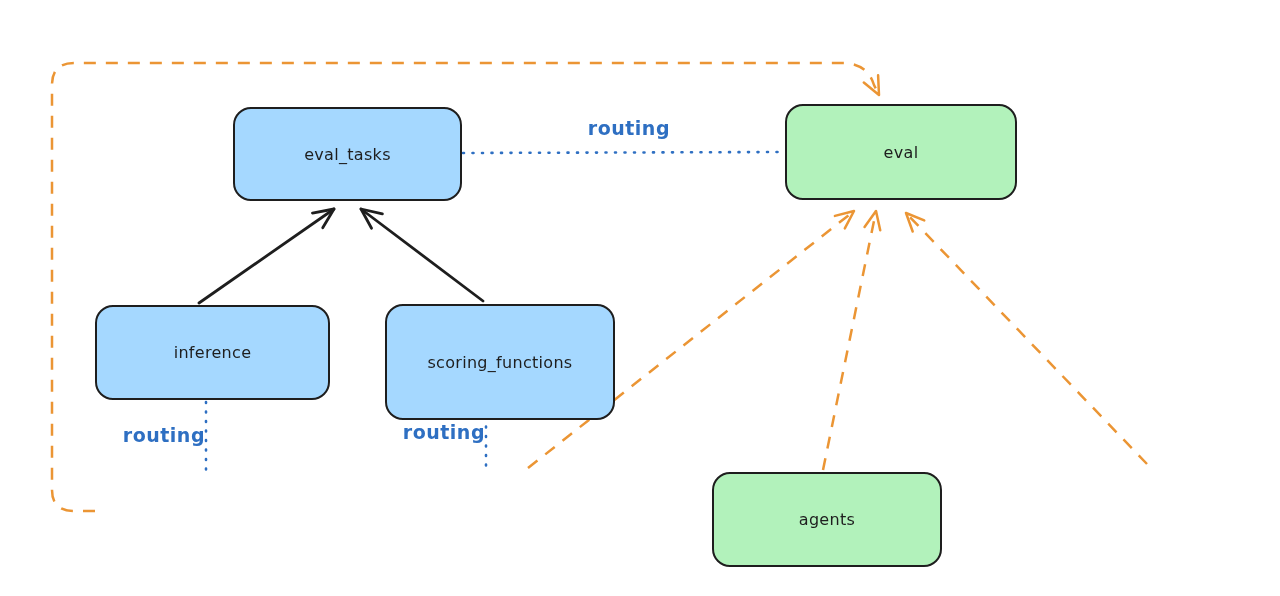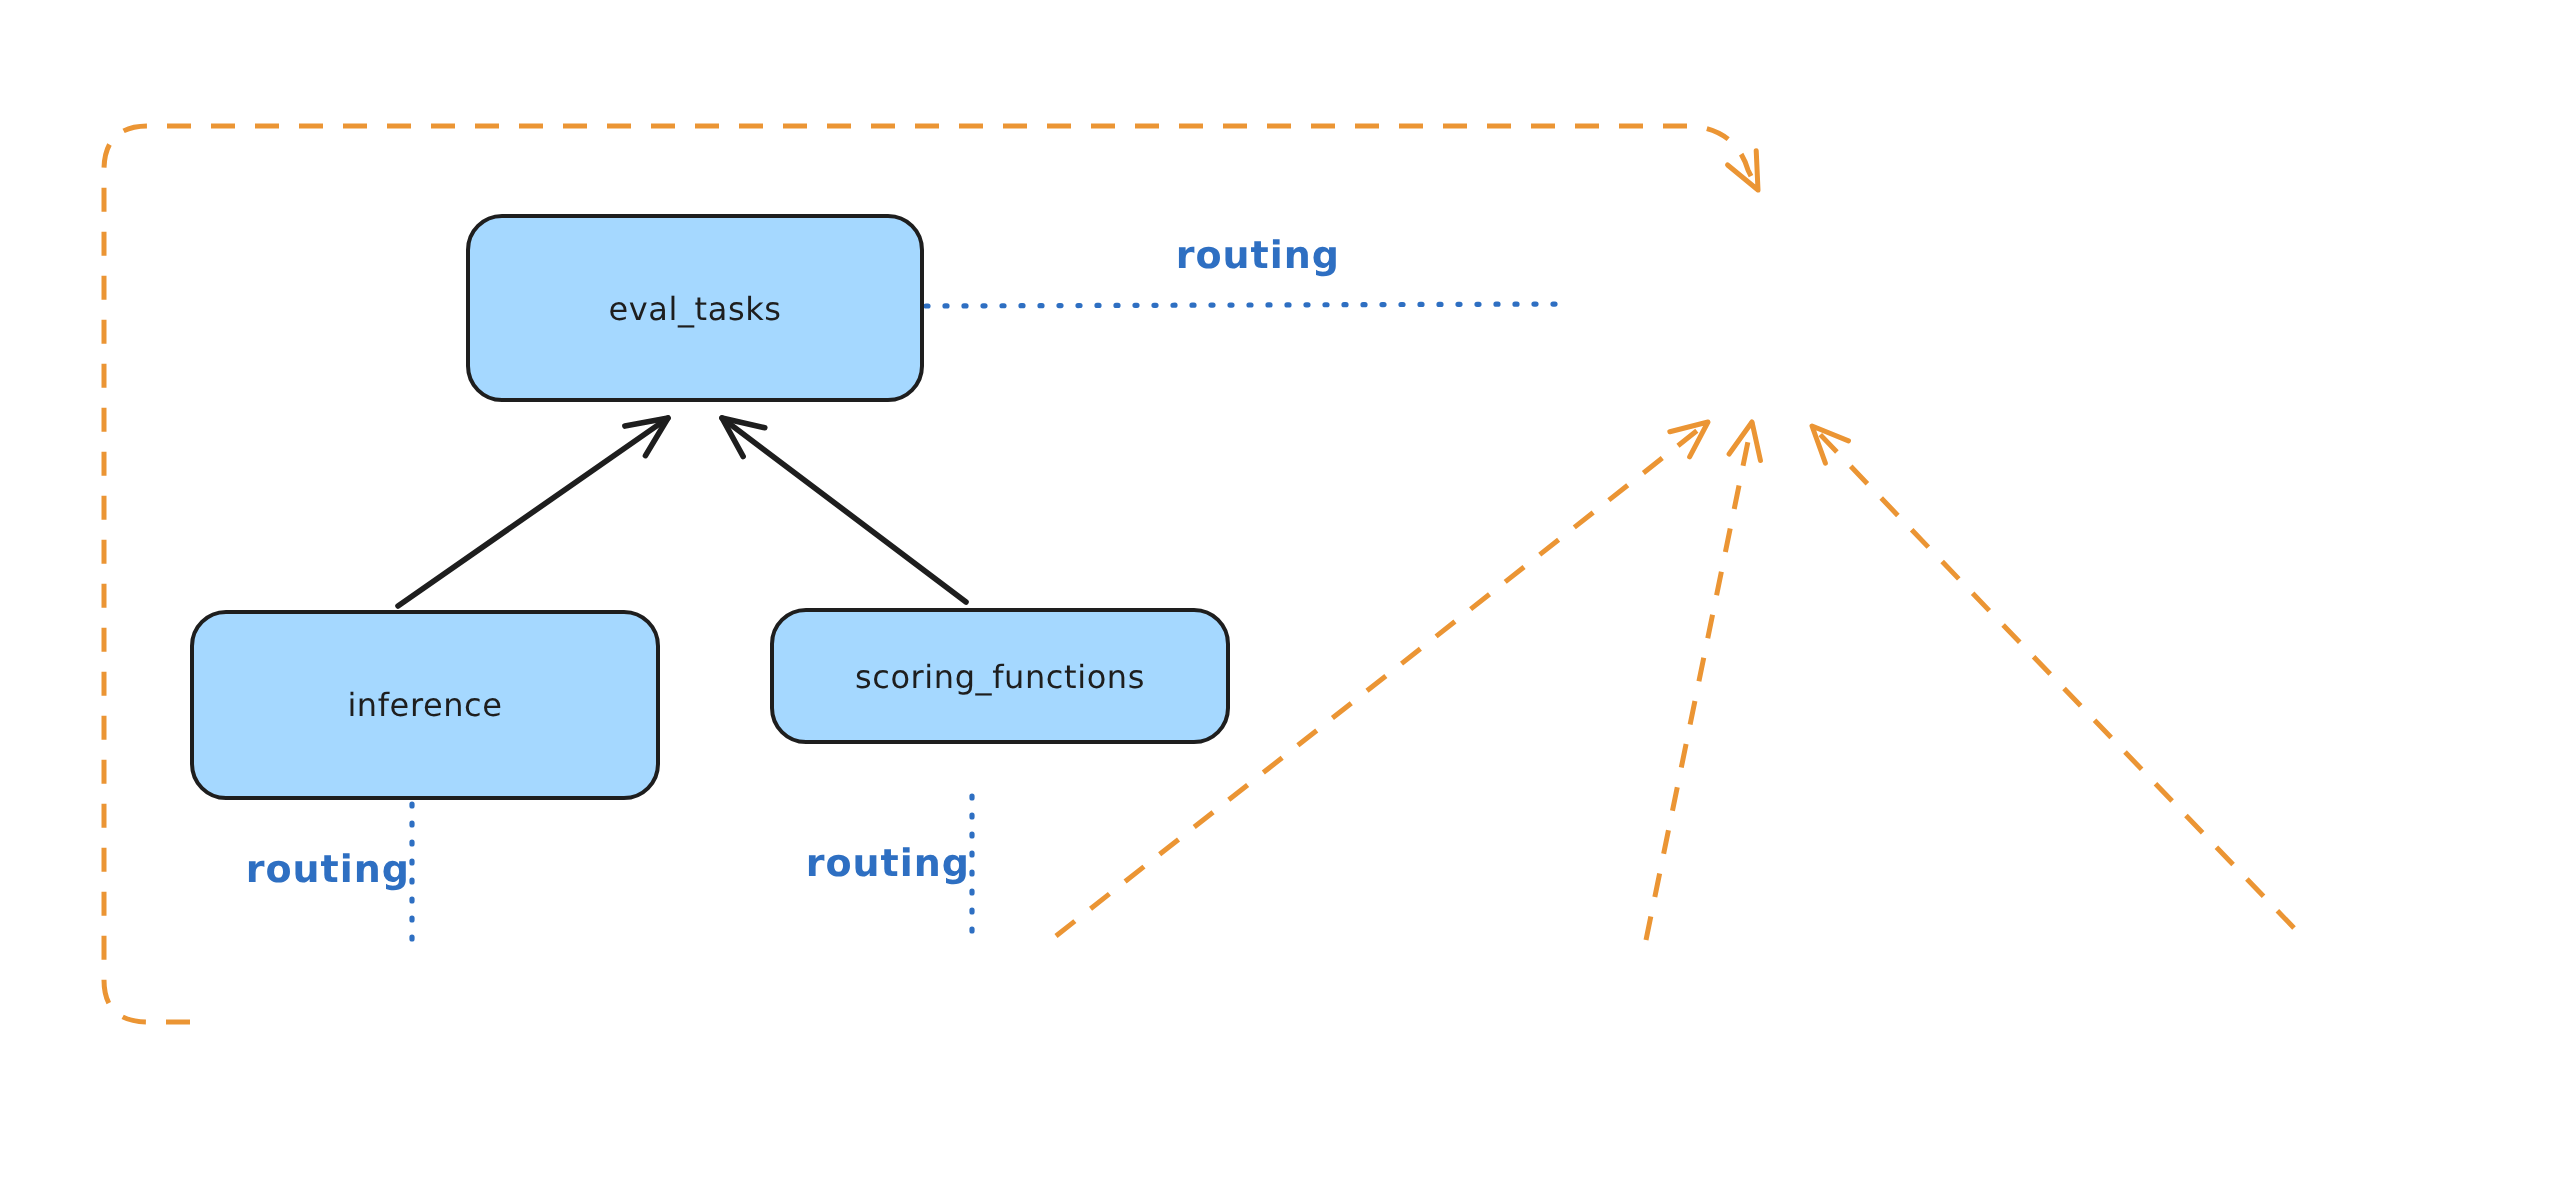--- a/index.html
+++ b/index.html
@@ -69,27 +69,29 @@
     <path class="edge-blue" d="M 486 398 L 486 471"></path>
 
     <path class="edge-orange" d="M 95 511 L 74 511 Q 52 511 52 490 L 52 85 Q 52 63 74 63 L 846 63 Q 868 65 874 85 L 879 95" marker-end="url(#arrowOrange)"></path>
     <path class="edge-orange" d="M 528 468 L 854 211" marker-end="url(#arrowOrange)"></path>
     <path class="edge-orange" d="M 823 470 L 876 211" marker-end="url(#arrowOrange)"></path>
     <path class="edge-orange" d="M 1147 464 L 906 213" marker-end="url(#arrowOrange)"></path>
   </svg>
 
   <div class="node blue" style="left:233px;top:107px;width:229px;height:94px">eval_tasks</div>
 
+  <div class="node green" style="left:785px;top:104px;width:232px;height:96px">eval</div>
 
   <div class="node blue" style="left:95px;top:305px;width:235px;height:95px">inference</div>
 
-  <div class="node blue" style="left:385px;top:304px;width:230px;height:68px">scoring_functions</div>
+  <div class="node blue" style="left:385px;top:304px;width:230px;height:116px">scoring_functions</div>
 
 
 
+  <div class="node green" style="left:712px;top:472px;width:230px;height:95px">agents</div>
 
 
   <div class="edge-label" style="left:570px;top:117px;width:100px">routing</div>
 
   <div class="edge-label" style="left:110px;top:424px;width:95px">routing</div>
 
   <div class="edge-label" style="left:390px;top:421px;width:95px">routing</div>
 
 </div>
 

